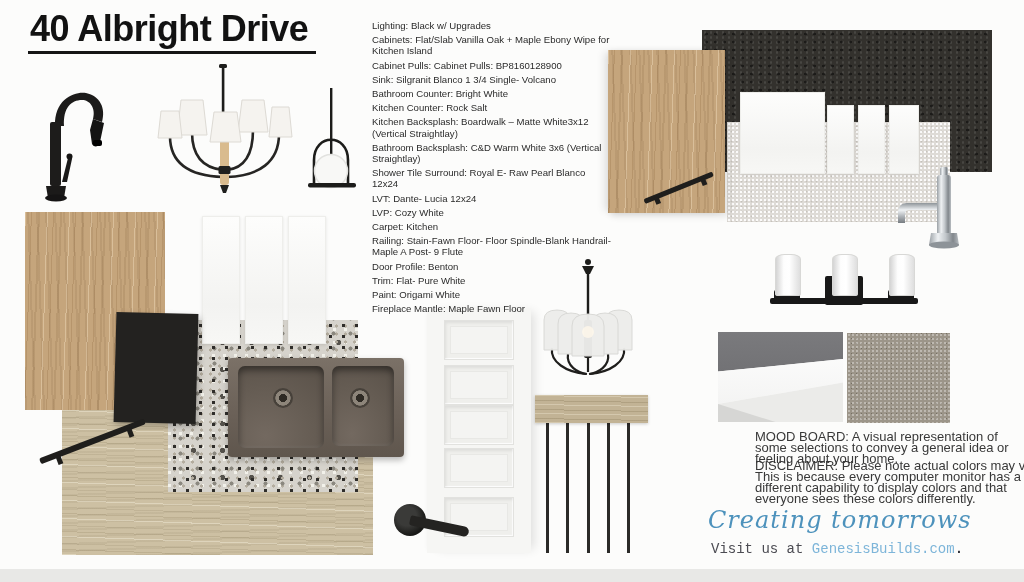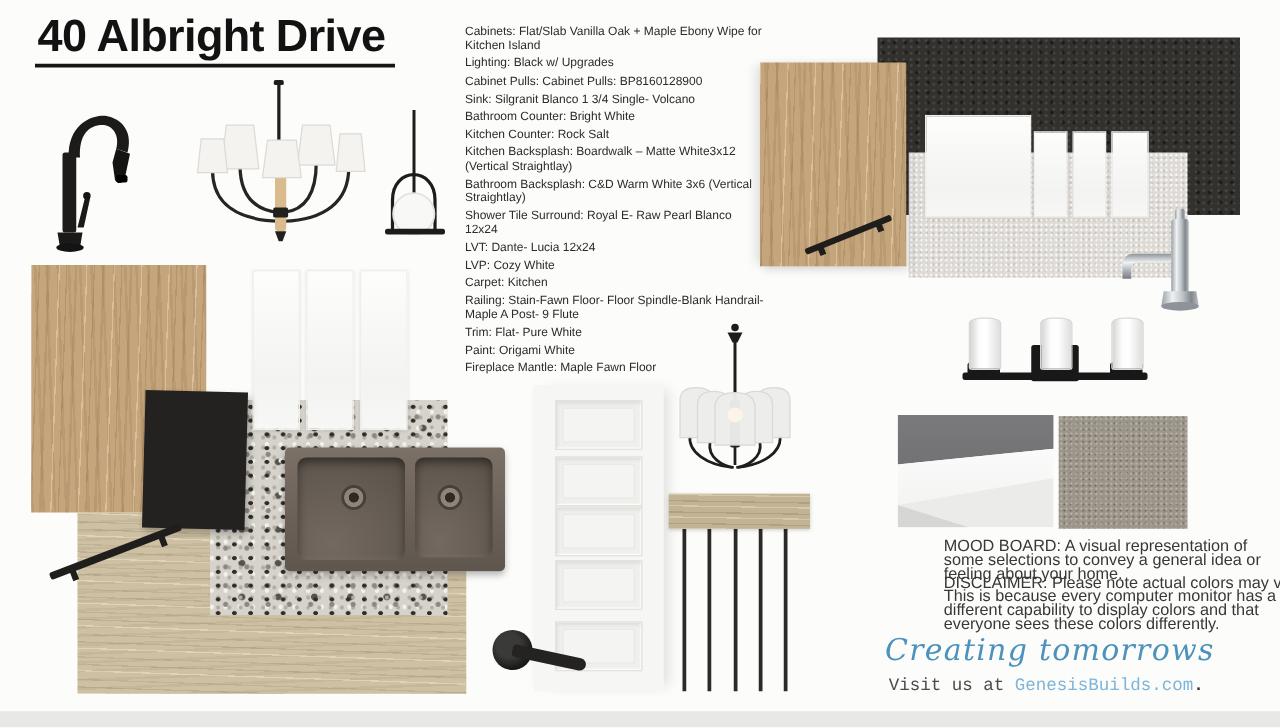--- a/index.html
+++ b/index.html
@@ -147,33 +147,34 @@
   svg{display:block;}
 </style>
 </head>
 <body>
 
 <div id="board">
 
   <div id="title" class="abs">40 Albright Drive</div>
 
   <div id="selections" class="abs">
+    <p>Lighting:  Black w/ Upgrades</p>
     <p>Cabinets: Flat/Slab Vanilla Oak + Maple Ebony Wipe for Kitchen Island</p>
-    <p>Lighting:  Black w/ Upgrades</p>
     <p>Cabinet Pulls: Cabinet Pulls: BP8160128900</p>
     <p>Sink: Silgranit Blanco 1 3/4 Single- Volcano</p>
     <p>Bathroom Counter: Bright White</p>
     <p>Kitchen Counter: Rock Salt</p>
     <p>Kitchen Backsplash: Boardwalk – Matte White3x12 (Vertical Straightlay)</p>
     <p>Bathroom Backsplash: C&amp;D Warm White 3x6 (Vertical Straightlay)</p>
     <p>Shower Tile Surround: Royal E- Raw Pearl Blanco 12x24</p>
     <p>LVT: Dante- Lucia 12x24</p>
     <p>LVP: Cozy White</p>
     <p>Carpet: Kitchen</p>
     <p>Railing: Stain-Fawn Floor- Floor Spindle-Blank Handrail- Maple A Post- 9 Flute</p>
+    <p>Door Profile: Benton</p>
     <p>Trim: Flat- Pure White</p>
     <p>Paint: Origami White</p>
     <p>Fireplace Mantle: Maple Fawn Floor</p>
   </div>
 
   <svg class="abs" style="left:38px;top:86px;z-index:2" width="80" height="118" viewBox="0 0 80 118">
     <path d="M17,40 C16,12 38,5 48,7 C62,10 68,22 64,36 L55,33 C58,22 52,14 44,14 C33,14 25,22 26,40 Z" fill="#1c1b1a"></path>
     <path d="M55,33 L66,37 L62,56 C61,61 56,62 54,58 L52,44 Z" fill="#141413"></path>
     <rect x="55" y="54" width="9" height="6" rx="2" fill="#000"></rect>
     <rect x="12" y="36" width="11" height="64" rx="2" fill="#1d1c1b"></rect>

